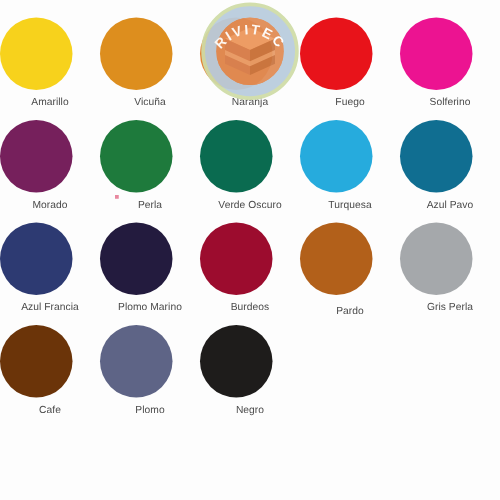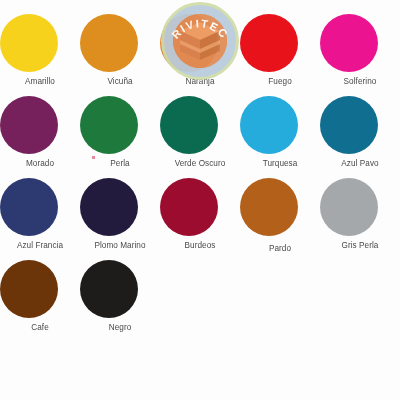--- a/index.html
+++ b/index.html
@@ -187,20 +187,24 @@
       </div>
       <div class="swatch-cell">
         <span class="swatch-dot" style="background: rgb(165, 168, 171);"></span>
         <span class="swatch-label" style="color: rgb(74, 74, 74);">Gris Perla</span>
       </div>
       <div class="swatch-cell">
         <span class="swatch-dot" style="background: rgb(107, 52, 9);"></span>
         <span class="swatch-label" style="color: rgb(74, 74, 74);">Cafe</span>
       </div>
       <div class="swatch-cell">
+        <span class="swatch-dot" style="background: rgb(94, 100, 134);"></span>
+        <span class="swatch-label" style="color: rgb(74, 74, 74);">Plomo</span>
+      </div>
+      <div class="swatch-cell">
         <span class="swatch-dot" style="background: rgb(30, 28, 27);"></span>
         <span class="swatch-label" style="color: rgb(74, 74, 74);">Negro</span>
       </div>
     </div>
 
   <div id="watermark-badge" style="background: rgb(185, 204, 221); border-color: rgb(207, 220, 166);">
     <div class="badge-inner">
 
       <div class="badge-box">
         <svg width="54" height="54" viewBox="0 0 54 54" aria-hidden="true">

